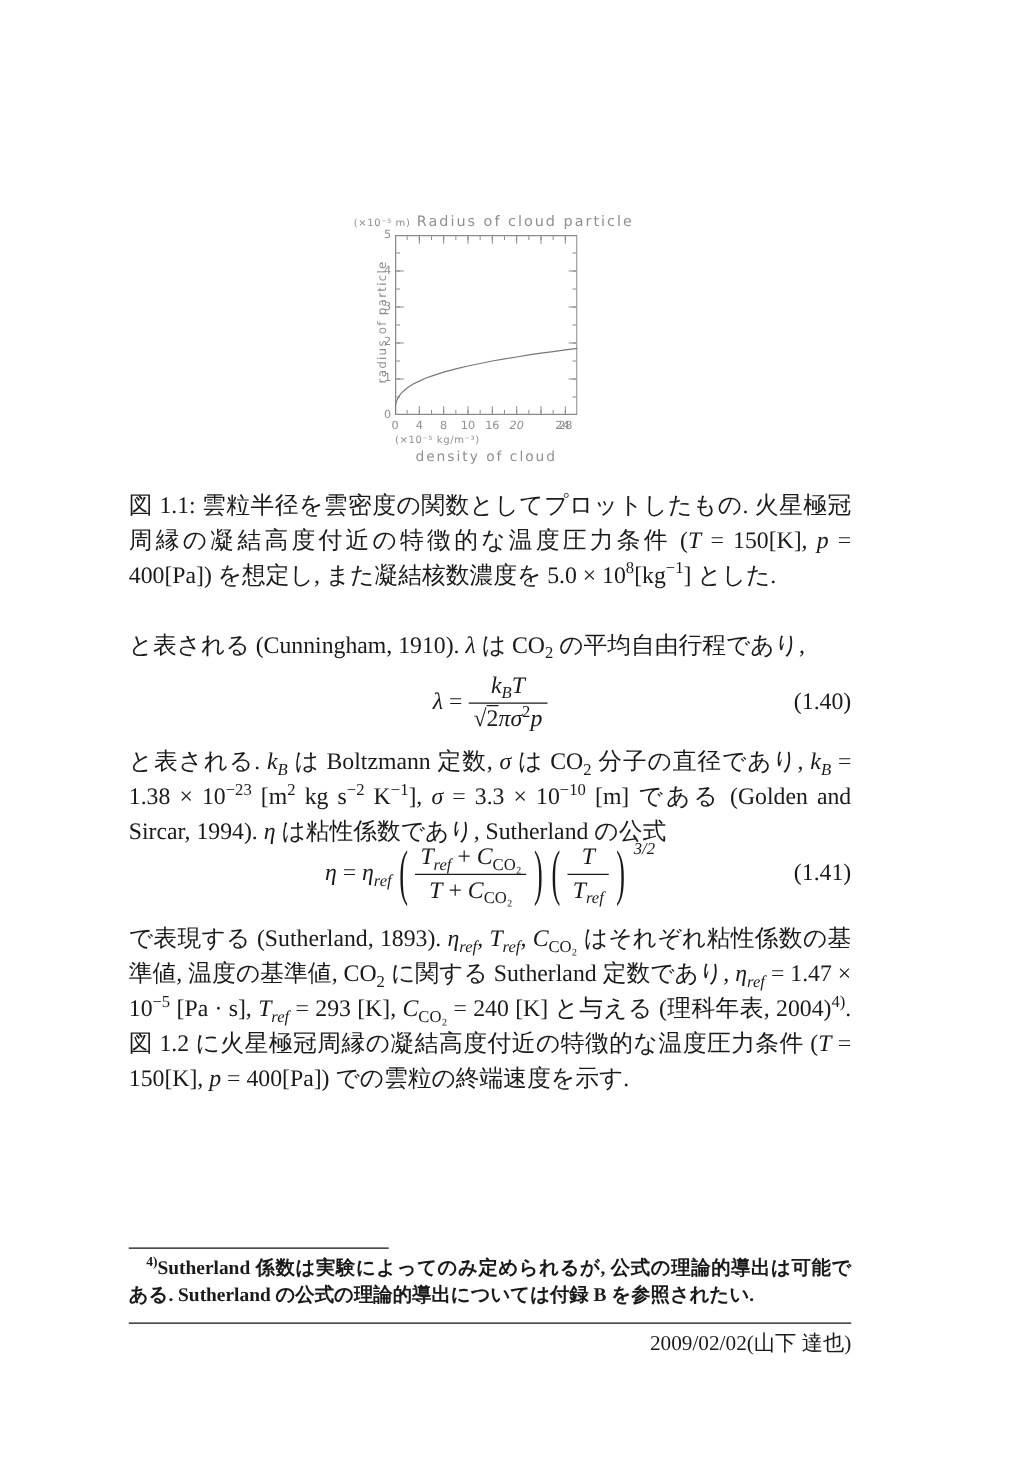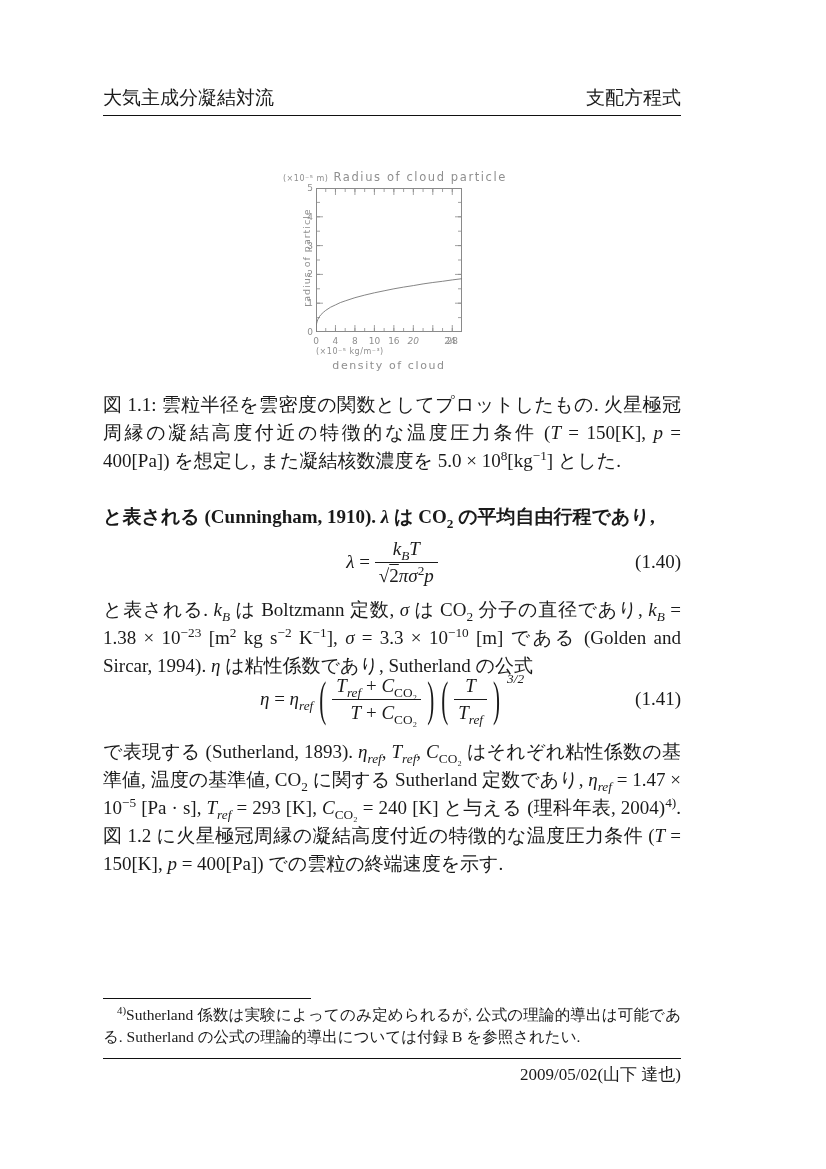--- a/index.html
+++ b/index.html
@@ -43,42 +43,38 @@
   
   .equation{
     position:absolute;left:103px;width:578px;
     display:flex;align-items:center;justify-content:center;
     font-size:19px;
   }
   .eq-num{position:absolute;right:0;top:50%;transform:translateY(-50%);font-size:19px;}
   .eq-body{display:inline-flex;align-items:center;gap:5px;}
   .frac{display:inline-block;text-align:center;vertical-align:middle;}
   .frac .num{display:block;padding:0 4px 2px;border-bottom:1.2px solid #1a1a1a;}
-  .frac .den{display:block;padding:2px 4px 0;text-align:right;}
+  .frac .den{display:block;padding:2px 4px 0;}
   .bp{display:inline-block;transform:scaleY(2.35);transform-origin:center;font-size:21px;font-weight:400;padding:0 1px;}
   .exp{align-self:flex-start;font-size:70%;margin-left:1px;margin-top:-4px;font-style:italic;}
   
   .footnote{
     position:absolute;left:103px;top:998px;width:578px;
-    font-size:15.5px;line-height:21.5px;text-align:justify;
+    font-size:15.5px;line-height:21.5px;text-align:justify;font-weight:bold;
   }
   .footnote-rule{width:208px;border-top:1.2px solid #111;margin-bottom:5px;}
   .footnote-indent{display:inline-block;width:14px;}
   .footer-rule{position:absolute;left:103px;top:1058px;width:578px;border-top:1.2px solid #111;}
   .footer-text{position:absolute;left:103px;top:1063px;width:578px;text-align:right;font-size:17px;}
 </style>
 </head>
 <body>
 
 <div class="page">
 
-  <div class="header">
-    <span>大気主成分凝結対流</span>
-    <span>支配方程式</span>
-  </div>
 
   <div class="fig">
     <div class="chart-title-row">
       <span class="chart-unit-y">(×10⁻⁵ m)</span>
       <span class="chart-title">Radius of cloud particle</span>
     </div>
     <div class="y-label">radius of particle</div>
     <div class="y-tick-labels" id="y-tick-labels">
         <span style="top: 144px;">0</span>
         <span style="top: 115.2px;">1</span>
@@ -168,21 +164,21 @@
         <span style="left: 97.3333px; font-style: italic;">20</span>
         <span style="left: 134px;">24</span>
         <span style="left: 136.267px;">28</span>
       </div>
     <div class="x-unit">(×10⁻⁵ kg/m⁻³)</div>
     <div class="x-label">density of cloud</div>
   </div>
 
   <div class="textblock" style="top:391px;">図 1.1: 雲粒半径を雲密度の関数としてプロットしたもの. 火星極冠周縁の凝結高度付近の特徴的な温度圧力条件 (<i>T</i> = 150[K], <i>p</i> = 400[Pa]) を想定し, また凝結核数濃度を 5.0 × 10<sup>8</sup>[kg<sup>−1</sup>] とした.</div>
 
-  <div class="textblock" style="top:503px;font-weight:bold;">と表される (Cunningham, 1910). <i>λ</i> は CO<sub>2</sub> の平均自由行程であり,</div>
+  <div class="textblock" style="top:503px;">と表される (Cunningham, 1910). <i>λ</i> は CO<sub>2</sub> の平均自由行程であり,</div>
 
   <div class="equation" style="top:534px;height:56px;">
     <span class="eq-body">
       <span><i>λ</i> =</span>
       <span class="frac">
         <span class="num"><i>k<sub>B</sub>T</i></span>
         <span class="den">√<span class="ovl">2</span><i>πσ</i><sup>2</sup><i>p</i></span>
       </span>
     </span>
     <span class="eq-num">(1.40)</span>
@@ -211,15 +207,15 @@
   </div>
 
   <div class="textblock" style="top:738px;">で表現する (Sutherland, 1893). <i>η<sub>ref</sub></i>, <i>T<sub>ref</sub></i>, <i>C</i><sub>CO₂</sub> はそれぞれ粘性係数の基準値, 温度の基準値, CO<sub>2</sub> に関する Sutherland 定数であり, <i>η<sub>ref</sub></i> = 1.47 × 10<sup>−5</sup> [Pa · s], <i>T<sub>ref</sub></i> = 293 [K], <i>C</i><sub>CO₂</sub> = 240 [K] と与える (理科年表, 2004)<sup>4)</sup>. 図 1.2 に火星極冠周縁の凝結高度付近の特徴的な温度圧力条件 (<i>T</i> = 150[K], <i>p</i> = 400[Pa]) での雲粒の終端速度を示す.</div>
 
   <div class="footnote">
     <div class="footnote-rule"></div>
     <span class="footnote-indent"></span><span><sup>4)</sup>Sutherland 係数は実験によってのみ定められるが, 公式の理論的導出は可能である. Sutherland の公式の理論的導出については付録 B を参照されたい.</span>
   </div>
 
   <div class="footer-rule"></div>
-  <div class="footer-text">2009/05/02(山下 達也)</div>
+  <div class="footer-text">2009/02/02(山下 達也)</div>
 
 </div>
 
 </body></html>

